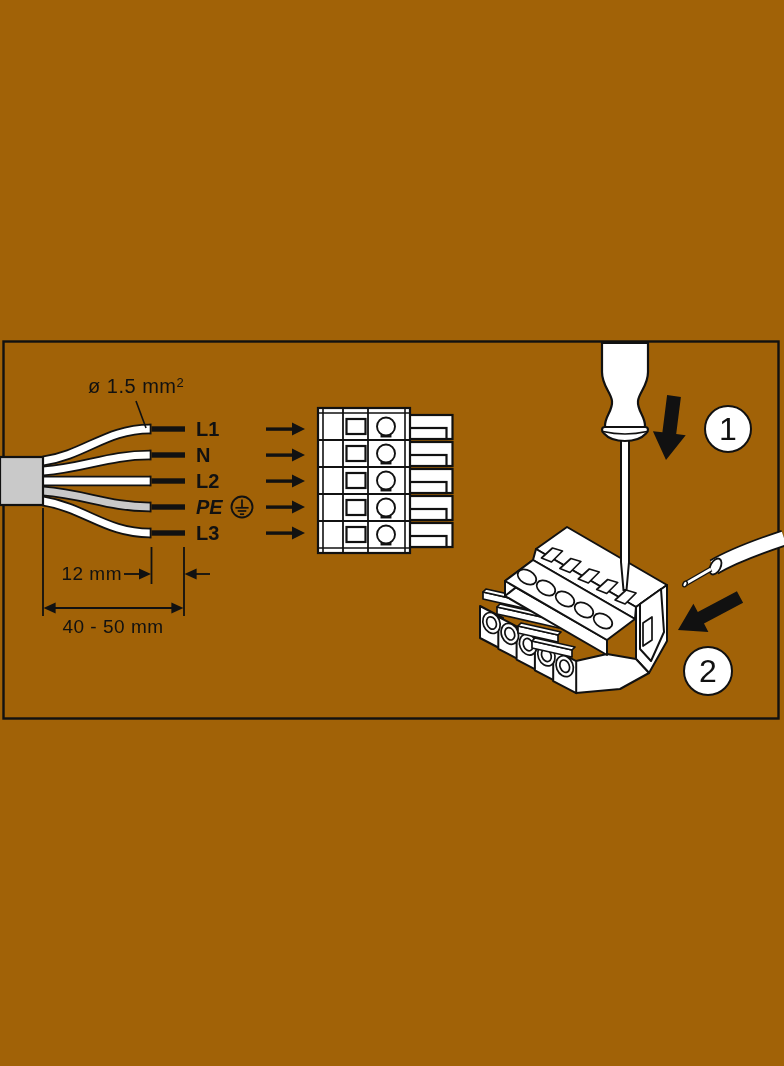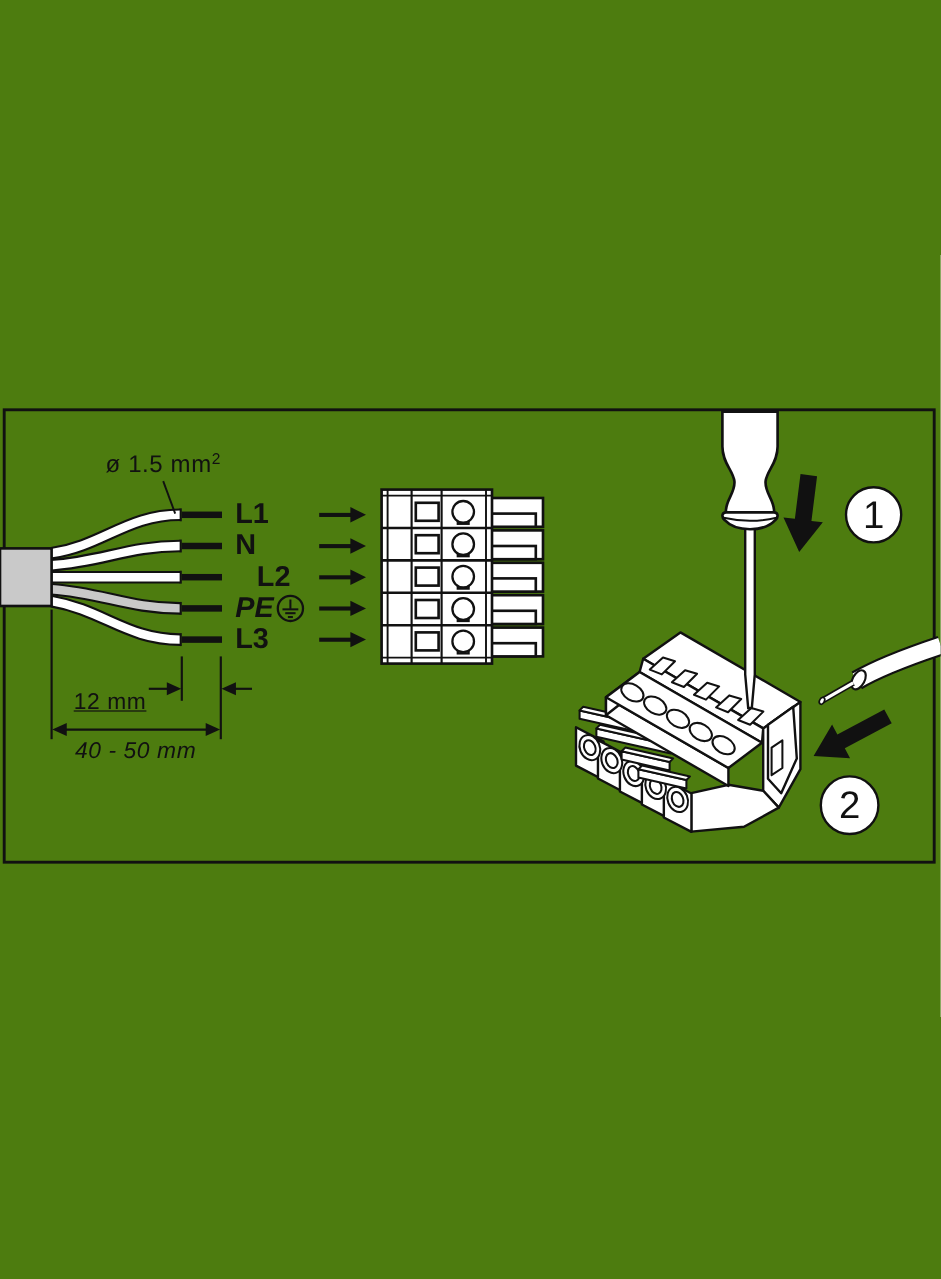--- a/index.html
+++ b/index.html
@@ -1,22 +1,22 @@
 <!DOCTYPE html>
 <html><head>
 <meta charset="utf-8">
 <style>
   html,body{margin:0;padding:0;background:#fff;}
   .stage{
-    position:relative;width:784px;height:1066px;background:#4d7c0f;overflow:hidden;
+    position:relative;width:784px;height:1066px;background:#a16207;overflow:hidden;
     font-family:"Liberation Sans","DejaVu Sans",sans-serif;color:#111;
   }
   .stage svg{position:absolute;left:0;top:0;}
   .lbl{position:absolute;white-space:nowrap;}
-  .cond{font-weight:bold;font-size:24px;line-height:24px;}
+  .cond{font-weight:bold;font-size:20px;line-height:24px;}
   .dim{font-size:19px;line-height:22px;letter-spacing:.5px;}
   .gauge{font-size:20px;line-height:24px;letter-spacing:.5px;}
   .gauge sup{font-size:13px;vertical-align:6px;letter-spacing:0;}
   .badge{
     position:absolute;border:2.4px solid #111;border-radius:50%;
     display:flex;align-items:center;justify-content:center;
     font-size:32px;line-height:1;background:#fff;
   }
 </style>
 </head>
@@ -249,23 +249,23 @@
       <ellipse cx="685" cy="584" rx="2" ry="3" transform="rotate(28 685 584)" fill="#fff" stroke="#111" stroke-width="1.4"></ellipse>
     </g>
 
     <path fill="#111" d="M736.9,591.3 L697.8,612.1 L693.4,603.7 L678,630 L708.4,631.9 L704,623.5 L743.1,602.7 Z"></path>
   </svg>
 
   <div class="lbl gauge" style="left:88px;top:371px;"><span>ø 1.5 mm</span><sup>2</sup></div>
 
   <div class="lbl cond" style="left:196px;top:417px;">L1</div>
   <div class="lbl cond" style="left:196px;top:443px;">N</div>
-  <div class="lbl cond" style="left:196px;top:469px;margin-left:18px;">L2</div>
+  <div class="lbl cond" style="left:196px;top:469px;">L2</div>
   <div class="lbl cond" style="left:196px;top:495px;font-style:italic;">PE</div>
   <div class="lbl cond" style="left:196px;top:521px;text-align:center;">L3</div>
 
-  <div class="lbl dim" style="left:40px;top:575px;width:82px;text-align:right;text-decoration:underline;">12 mm</div>
-  <div class="lbl dim" style="left:42px;top:616px;width:142px;text-align:center;font-style:italic;">40 - 50 mm</div>
+  <div class="lbl dim" style="left:40px;top:563px;width:82px;text-align:right;">12 mm</div>
+  <div class="lbl dim" style="left:42px;top:616px;width:142px;text-align:center;">40 - 50 mm</div>
 
   <div class="badge" style="left:704px;top:405px;width:44px;height:44px;">1</div>
   <div class="badge" style="left:683px;top:646px;width:46px;height:46px;">2</div>
 
 </div>
 
 </body></html>

